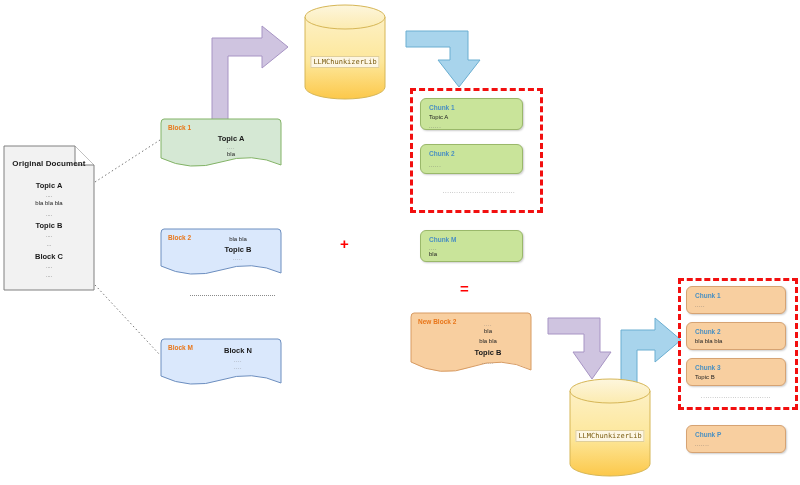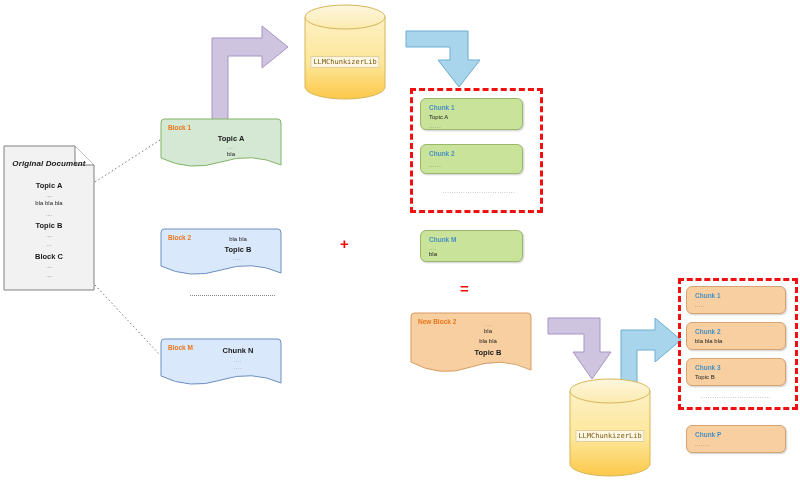--- a/index.html
+++ b/index.html
@@ -25,21 +25,21 @@
   }
   .doc svg { display: block; }
   .doc-text {
     position: absolute;
     left: 0; top: 0; width: 92px; height: 146px;
     text-align: center;
     color: #1a1a1a;
   }
   .doc-title {
     position: absolute; left: 0; top: 14px; width: 92px;
-    font-size: 8px; font-weight: bold; letter-spacing: 0.1px; font-style: italic;
+    font-size: 8px; font-weight: bold; letter-spacing: 0.1px;
   }
   .doc-line { position: absolute; left: 0; width: 92px; }
   .doc-topic { font-size: 7.5px; font-weight: bold; }
   .doc-small { font-size: 5.5px; color: #555; }
   .doc-bla { font-size: 6px; color: #222; }
 
   
   .block { position: absolute; }
   .block svg { display: block; }
   .block .btag {
@@ -207,21 +207,21 @@
   </div>
 
   <div class="dots-h" style="left:190px; top:295px; width:85px;"></div>
 
   <div class="block" style="left:160px; top:338px; width:122px; height:52px;">
     <svg width="122" height="52" viewBox="0 0 122 52">
       <path d="M 4 1 Q 1 1 1 5 L 1 38 Q 30 52 61 42 Q 92 32 121 45 L 121 5 Q 121 1 118 1 Z" fill="#dae8fc" stroke="#6c8ebf" stroke-width="1"></path>
     </svg>
     <div class="btag">Block M</div>
     <div class="bbody">
-      <div style="position:absolute; left:34px; top:8px; width:88px; text-align:center;" class="bt-topic">Chunk N</div>
+      <div style="position:absolute; left:34px; top:8px; width:88px; text-align:center;" class="bt-topic">Block N</div>
       <div style="position:absolute; left:34px; top:19px; width:88px; text-align:center;" class="bt-dots">....</div>
       <div style="position:absolute; left:34px; top:26px; width:88px; text-align:center;" class="bt-dots">....</div>
     </div>
   </div>
 
   <div class="cyl" style="left:304px; top:4px; width:82px; height:96px;">
     <svg width="82" height="96" viewBox="0 0 82 96">
       <path d="M 1 13 L 1 83 A 40 12 0 0 0 81 83 L 81 13 Z" fill="url(#cylGrad)" stroke="#d6b656" stroke-width="1"></path>
       <ellipse cx="41" cy="13" rx="40" ry="12" fill="url(#cylTop)" stroke="#d6b656" stroke-width="1"></ellipse>
     </svg>

